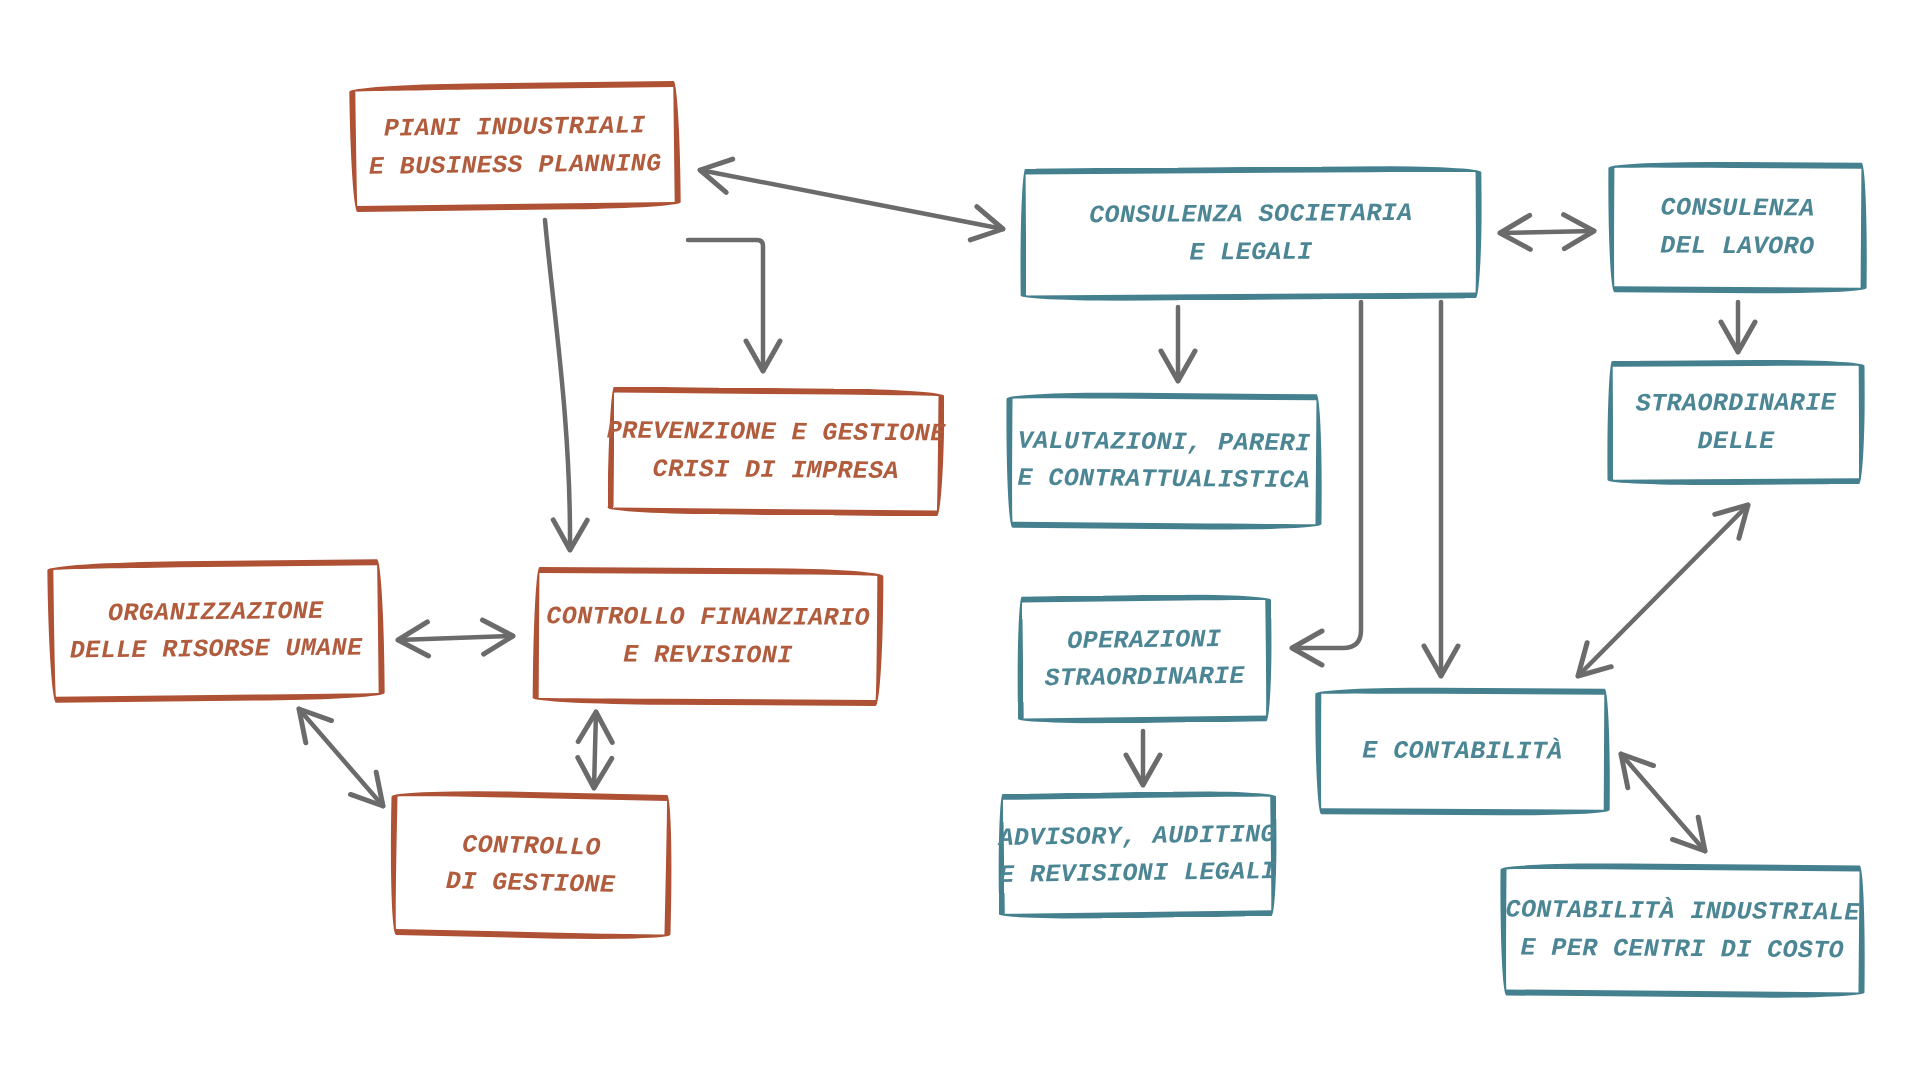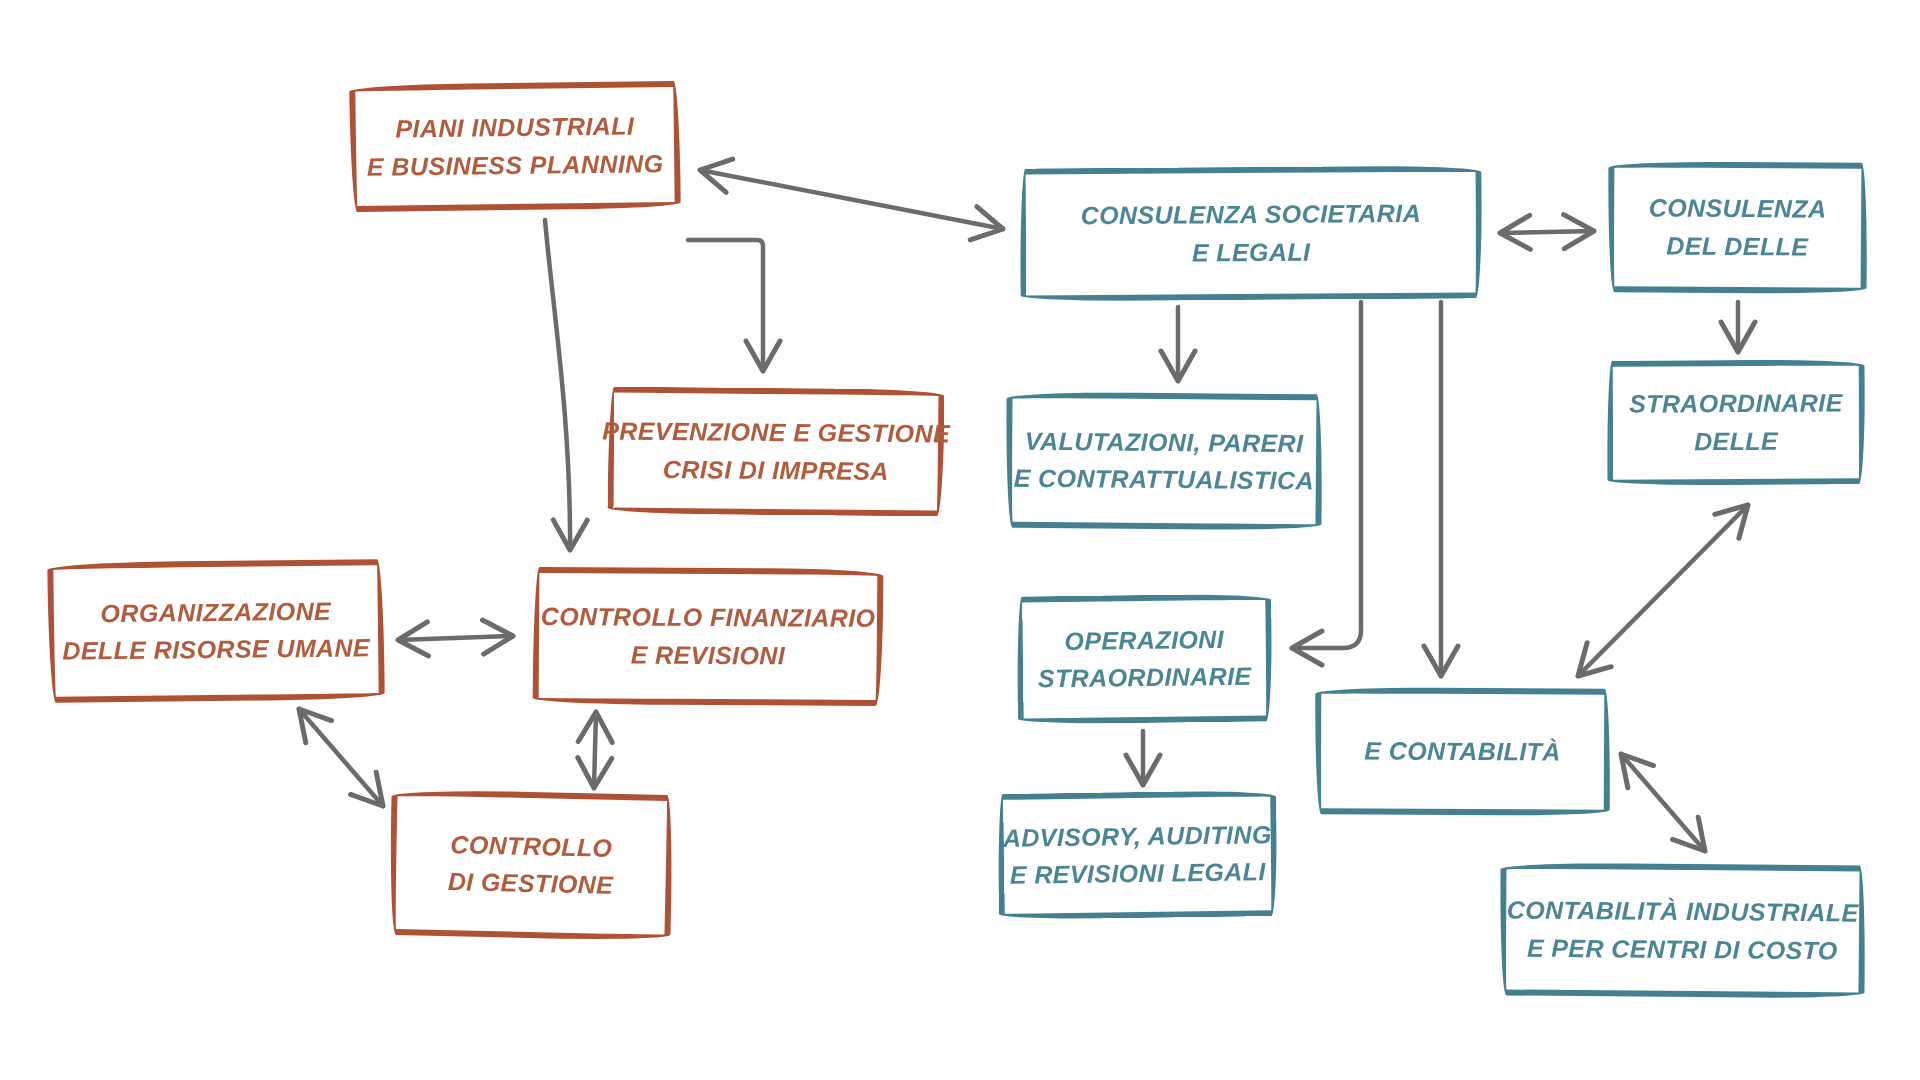--- a/index.html
+++ b/index.html
@@ -2,21 +2,21 @@
 <html><head>
 <meta charset="utf-8">
 <style>
   html, body { margin: 0; padding: 0; background: #ffffff; }
   .stage {
     position: relative;
     width: 1920px;
     height: 1080px;
     background: #ffffff;
     overflow: hidden;
-    font-family: Liberation Sans, sans-serif;
+    font-family: Liberation Mono, monospace;
   }
   .arrow-layer {
     position: absolute;
     left: 0; top: 0;
     width: 1920px; height: 1080px;
   }
   .edge {
     fill: none;
     stroke: #6b6b6b;
     stroke-width: 4.5;
@@ -96,21 +96,21 @@
       <div class="node orange" style="left: 390px; top: 792px; width: 282px; height: 146px; transform: rotate(1.3deg);">
         <span>CONTROLLO</span>
         <span>DI GESTIONE</span>
       </div>
       <div class="node teal alt-radius" style="left: 1020px; top: 167px; width: 462px; height: 133px; transform: rotate(-0.4deg);">
         <span>CONSULENZA SOCIETARIA</span>
         <span>E LEGALI</span>
       </div>
       <div class="node teal" style="left: 1608px; top: 162px; width: 259px; height: 131px; transform: rotate(0.4deg);">
         <span>CONSULENZA</span>
-        <span>DEL DELLE</span>
+        <span>DEL LAVORO</span>
       </div>
       <div class="node teal alt-radius" style="left: 1607px; top: 360px; width: 258px; height: 125px; transform: rotate(-0.3deg);">
         <span>STRAORDINARIE</span>
         <span>DELLE</span>
       </div>
       <div class="node teal" style="left: 1006px; top: 393px; width: 316px; height: 136px; transform: rotate(0.5deg);">
         <span>VALUTAZIONI, PARERI</span>
         <span>E CONTRATTUALISTICA</span>
       </div>
       <div class="node teal alt-radius" style="left: 1017px; top: 595px; width: 255px; height: 128px; transform: rotate(-0.7deg);">

